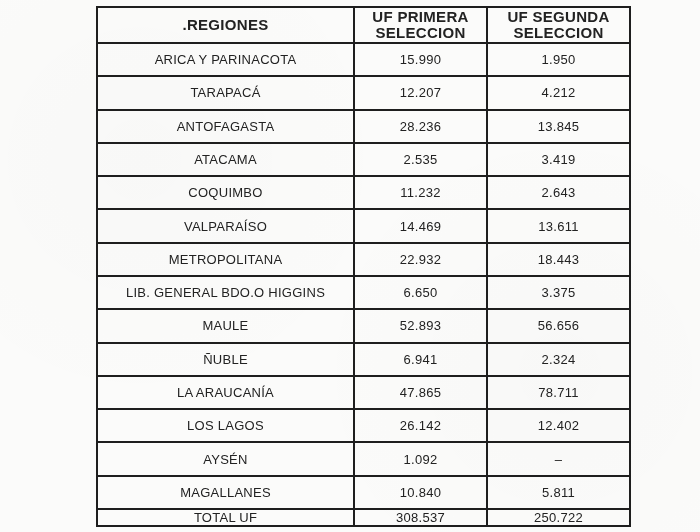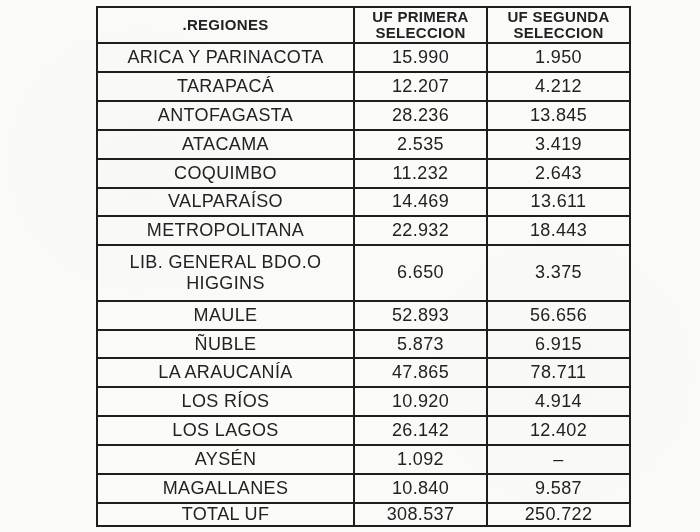--- a/index.html
+++ b/index.html
@@ -29,21 +29,21 @@
     border-collapse: collapse;
     table-layout: fixed;
   }
   .regions-table th,
   .regions-table td {
     border: 2px solid #1e1e1e;
     padding: 0 4px;
     text-align: center;
     vertical-align: middle;
     color: #222;
-    font-size: 18px;
+    font-size: 13px;
     letter-spacing: 0.02em;
   }
   .regions-table thead th {
     font-weight: 700;
     white-space: pre-line;
     line-height: 16px;
     height: 34px;
     font-size: 15px;
   }
   .col-region { width: 247px; }
@@ -119,53 +119,48 @@
   </tr>
 
   <tr>
     <td class="cell-region">MAULE</td>
     <td class="cell-num">52.893</td>
     <td class="cell-num">56.656</td>
   </tr>
 
   <tr>
     <td class="cell-region">ÑUBLE</td>
-    <td class="cell-num">5.873</td>
-    <td class="cell-num">6.915</td>
+    <td class="cell-num">6.941</td>
+    <td class="cell-num">2.324</td>
   </tr>
 
 
   <tr>
     <td class="cell-region">LA ARAUCANÍA</td>
     <td class="cell-num">47.865</td>
     <td class="cell-num">78.711</td>
   </tr>
 
-  <tr>
-    <td class="cell-region">LOS RÍOS</td>
-    <td class="cell-num">10.920</td>
-    <td class="cell-num">4.914</td>
-  </tr>
 
   <tr>
     <td class="cell-region">LOS LAGOS</td>
     <td class="cell-num">26.142</td>
     <td class="cell-num">12.402</td>
   </tr>
 
   <tr>
     <td class="cell-region">AYSÉN</td>
     <td class="cell-num">1.092</td>
     <td class="cell-num">–</td>
   </tr>
 
   <tr>
     <td class="cell-region">MAGALLANES</td>
     <td class="cell-num">10.840</td>
-    <td class="cell-num">9.587</td>
+    <td class="cell-num">5.811</td>
   </tr>
 </tbody>
     <tfoot>
       <tr>
         <td class="cell-region">TOTAL UF</td>
         <td class="cell-num">308.537</td>
         <td class="cell-num">250.722</td>
       </tr>
     </tfoot>
   </table>

